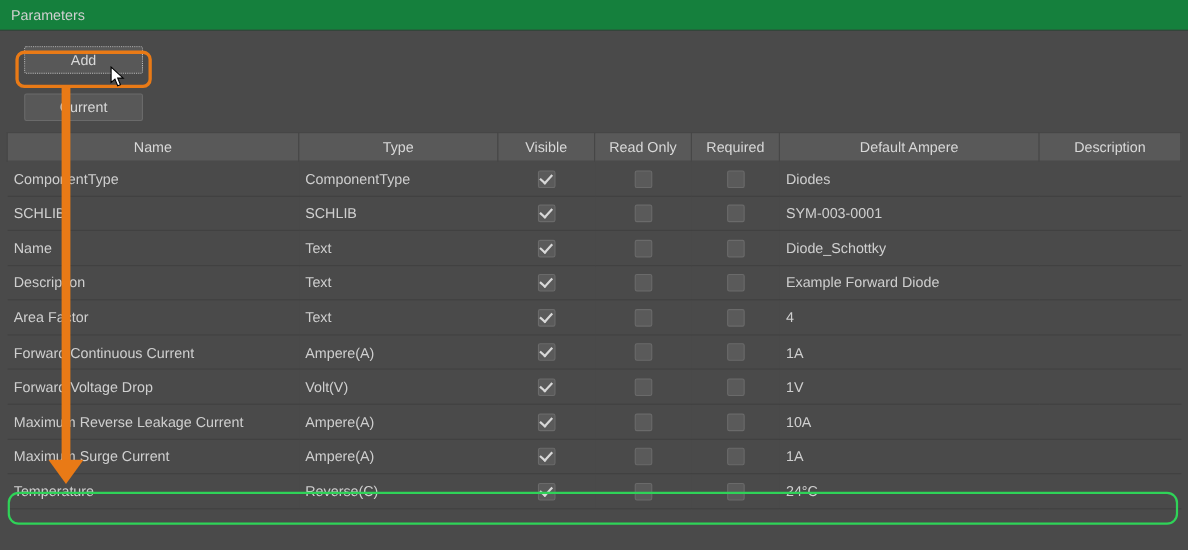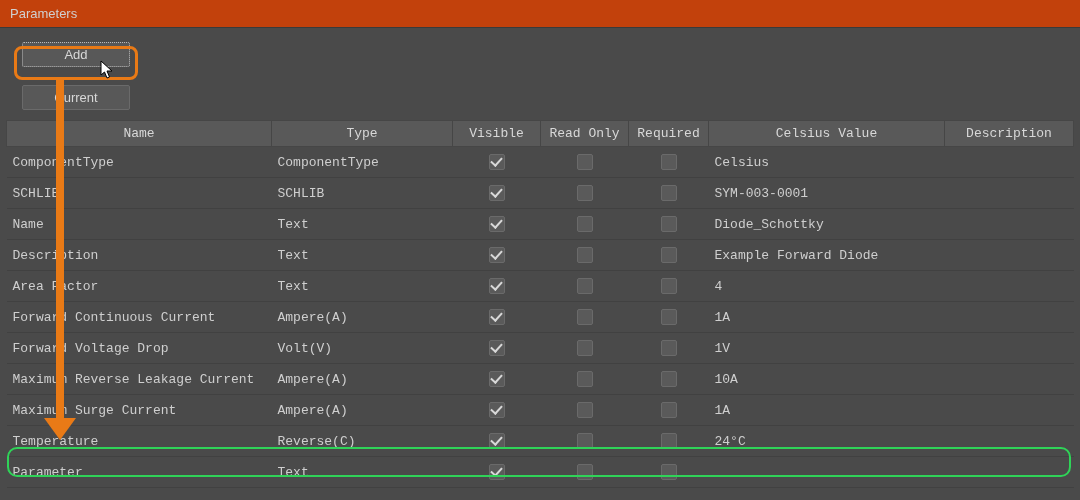--- a/index.html
+++ b/index.html
@@ -15,21 +15,21 @@
   }
   .panel {
     width: 1080px;
     height: 500px;
     background: #4a4a4a;
     position: relative;
   }
   .panel-title {
     padding: 6px 10px;
     font-size: 13px;
-    background: #c2410c;
+    background: #15803d;
     border-bottom: 1px solid #3a3a3a;
   }
   .toolbar {
     padding: 14px 10px 10px 22px;
     display: flex;
     gap: 18px;
     flex-direction: column;
   }
   .btn {
     background: #585858;
@@ -45,21 +45,20 @@
   .btn.focus {
     border: 1px dotted #bbb;
   }
   .table-wrap {
     padding: 0 6px;
   }
   table {
     width: 100%;
     border-collapse: collapse;
     table-layout: fixed;
-    font-family: Liberation Mono, monospace;
   }
   col.c-name { width: 265px; }
   col.c-type { width: 181px; }
   col.c-visible { width: 88px; }
   col.c-readonly { width: 88px; }
   col.c-required { width: 80px; }
   col.c-default { width: 236px; }
   col.c-desc { width: auto; }
 
   thead th {
@@ -176,32 +175,32 @@
           <col class="c-default">
           <col class="c-desc">
       </colgroup>
       <thead>
         <tr>
           <th>Name</th>
           <th>Type</th>
           <th>Visible</th>
           <th>Read Only</th>
           <th>Required</th>
-          <th>Celsius Value</th>
+          <th>Default Ampere</th>
           <th>Description</th>
         </tr>
       </thead>
       <tbody id="tbody">
           <tr>
             <td>ComponentType</td>
             <td>ComponentType</td>
             <td class="center"><span class="chk on"></span></td>
             <td class="center"><span class="chk"></span></td>
             <td class="center"><span class="chk"></span></td>
-            <td>Celsius</td>
+            <td>Diodes</td>
             <td></td>
           </tr>
           <tr>
             <td>SCHLIB</td>
             <td>SCHLIB</td>
             <td class="center"><span class="chk on"></span></td>
             <td class="center"><span class="chk"></span></td>
             <td class="center"><span class="chk"></span></td>
             <td>SYM-003-0001</td>
             <td></td>
@@ -269,29 +268,20 @@
             <td>1A</td>
             <td></td>
           </tr>
           <tr>
             <td>Temperature</td>
             <td>Reverse(C)</td>
             <td class="center"><span class="chk on"></span></td>
             <td class="center"><span class="chk"></span></td>
             <td class="center"><span class="chk"></span></td>
             <td>24°C</td>
-            <td></td>
-          </tr>
-          <tr>
-            <td>Parameter</td>
-            <td>Text</td>
-            <td class="center"><span class="chk on"></span></td>
-            <td class="center"><span class="chk"></span></td>
-            <td class="center"><span class="chk"></span></td>
-            <td></td>
             <td></td>
           </tr>
         </tbody>
     </table>
   </div>
 
   <div class="ann-add-box"></div>
   <div class="ann-arrow-stem"></div>
   <div class="ann-arrow-head"></div>
   <div class="ann-last-row"></div>

